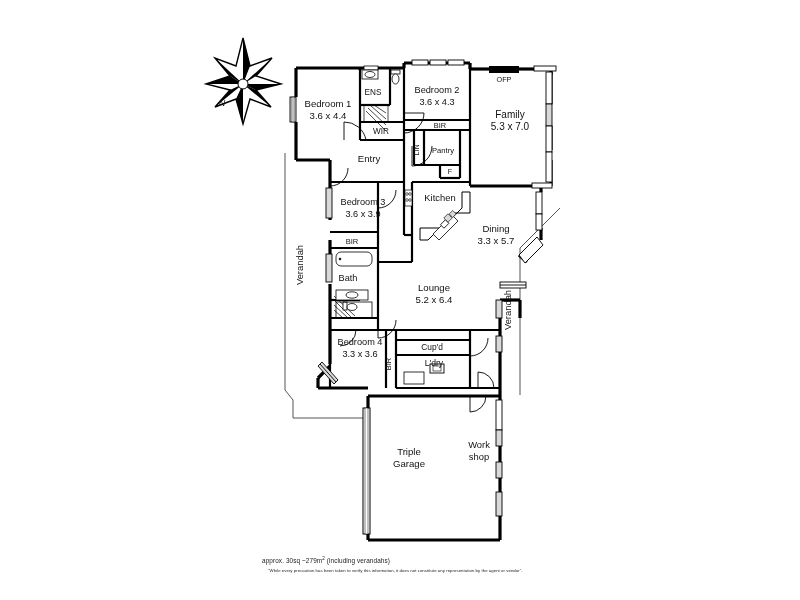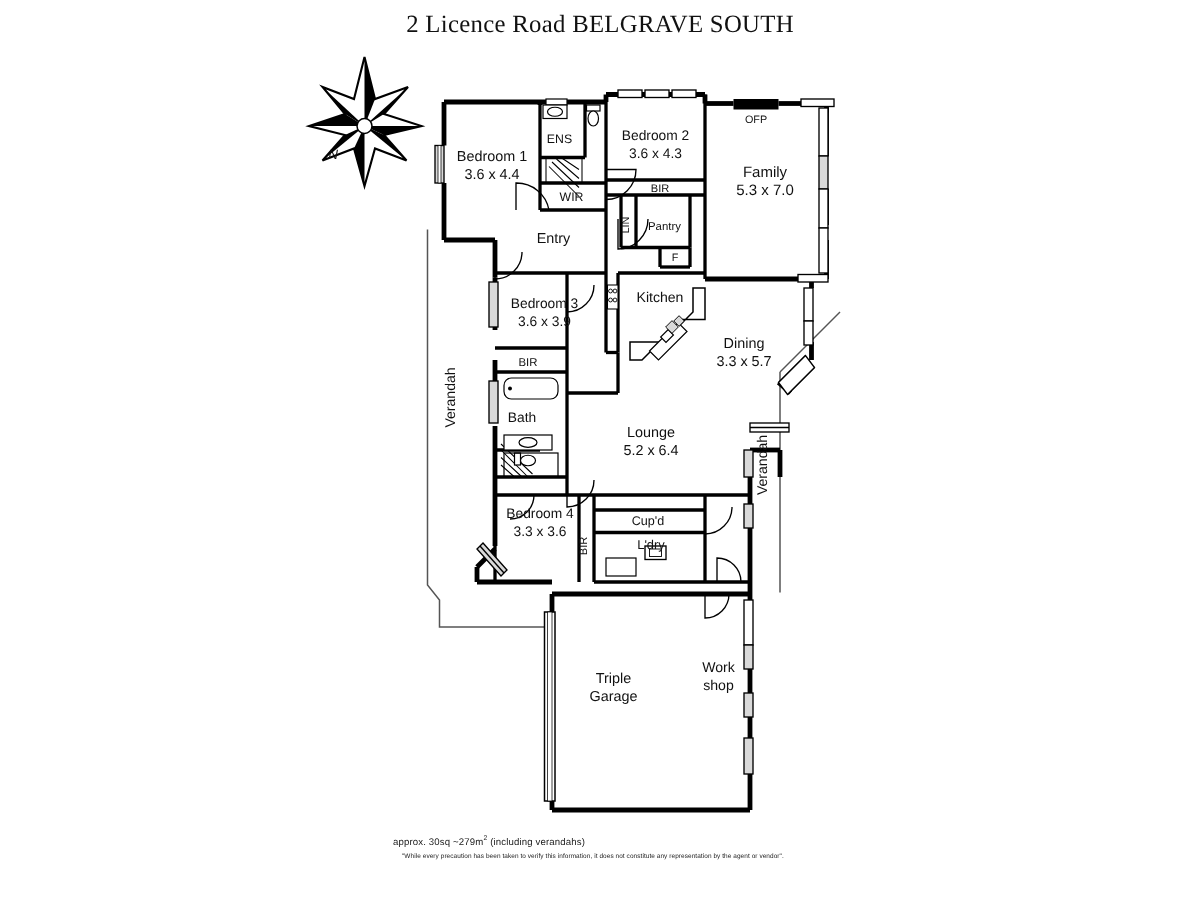--- a/index.html
+++ b/index.html
@@ -19,21 +19,20 @@
     font-family:"Liberation Sans",sans-serif;letter-spacing:.05px;
   }
   .sup{font-size:4.6px;vertical-align:super;}
   text{font-family:"Liberation Sans",sans-serif;fill:#111;}
 </style>
 </head>
 <body>
 
 <div id="page">
 
-  <div id="title">2 Licence Road BELGRAVE SOUTH</div>
 
   <svg id="plan" viewBox="0 0 800 600">
 
     <g>
       <path d="M243 38 L250 66 L272 58 L256 76 L281 84 L256 90 L271 107 L250 99 L243 124 L236 99 L215 107 L230 90 L206 84 L230 76 L215 58 L236 66 Z" fill="#ffffff" stroke="#000" stroke-width="1.4"></path>
       <path d="M243 38 L250 66 L243 84 Z" fill="#000"></path>
       <path d="M243 124 L236 99 L243 84 Z" fill="#000"></path>
       <path d="M206 84 L230 76 L243 84 Z" fill="#000"></path>
       <path d="M281 84 L256 90 L243 84 Z" fill="#000"></path>
       <path d="M272 58 L256 76 L243 84 Z" fill="#000"></path>

